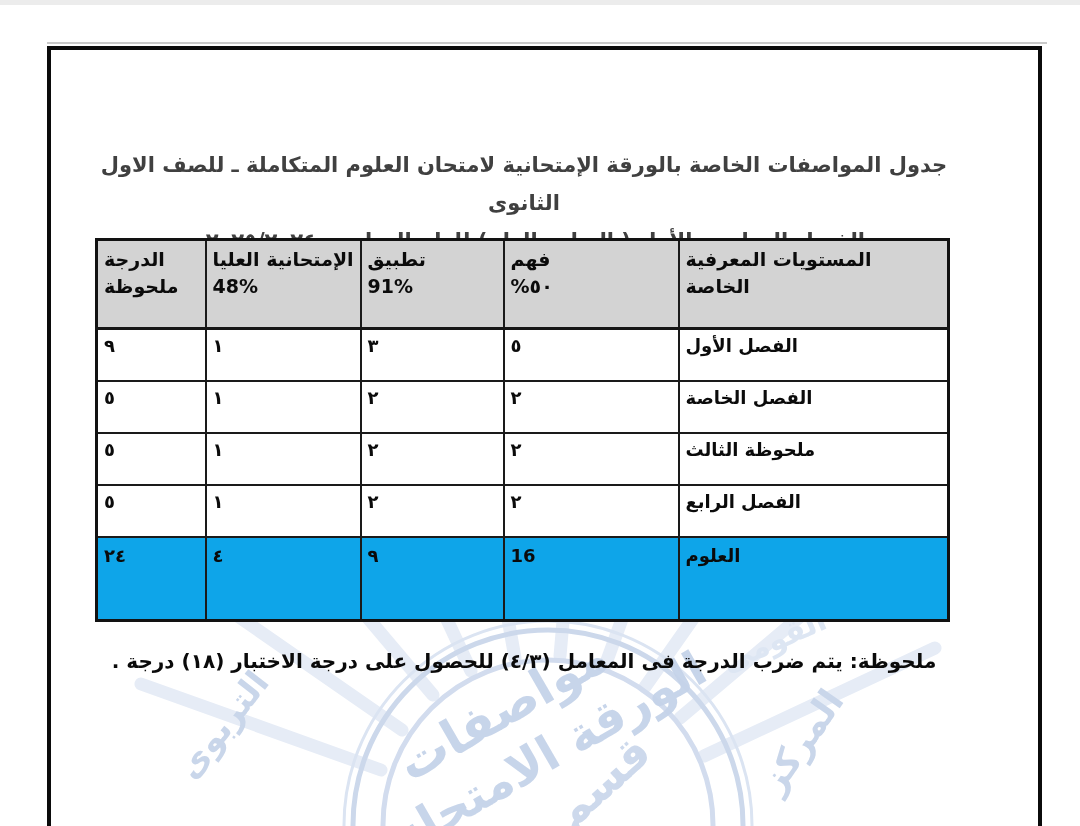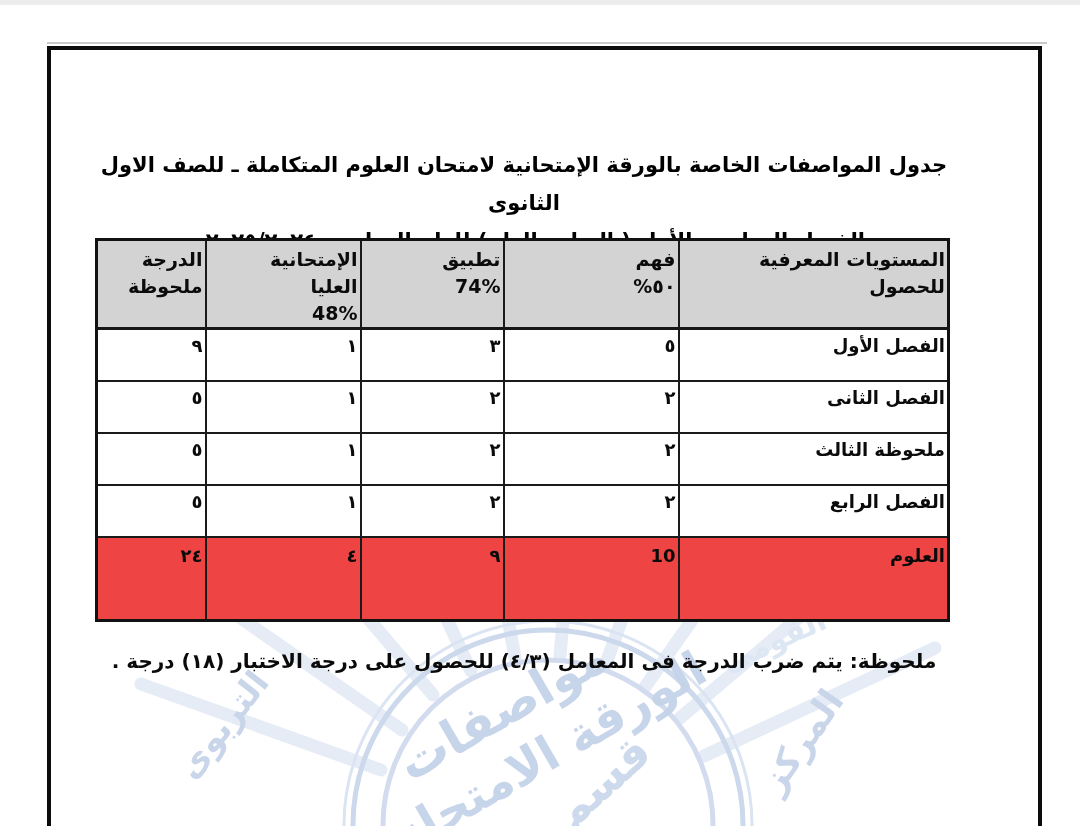--- a/index.html
+++ b/index.html
@@ -13,41 +13,41 @@
   .frame-shadow-line{position:absolute;top:42px;left:47px;width:1000px;height:2px;background:#c9c9c9;}
   .page-frame{
     position:absolute;left:47px;top:46px;width:995px;height:1000px;
     box-sizing:border-box;border:4px solid #0b0b0b;border-bottom:none;
     z-index:3;pointer-events:none;
   }
   .watermark-layer{position:absolute;left:0;top:0;z-index:1;}
   .content{position:absolute;left:98px;top:0;width:852px;z-index:2;direction:rtl;}
   .doc-title{
     position:absolute;top:146px;width:852px;text-align:center;
-    font-size:21px;font-weight:bold;line-height:38px;color:#000000;
+    font-size:21px;font-weight:bold;line-height:38px;color:#404040;
   }
   .spec-table{
     position:absolute;top:238px;width:852px;
     border-collapse:collapse;table-layout:fixed;
     direction:rtl;
     border:3px solid #121212;
     background:#ffffff;
   }
   .spec-table th,.spec-table td{
     border:2px solid #1a1a1a;
-    text-align:right;vertical-align:top;
+    text-align:left;vertical-align:top;
     font-weight:bold;color:#0b0b0b;
-    padding:5px 2px 0 16px;
+    padding:5px 2px 0 6px;
   }
   .spec-table thead tr{height:89px;}
   .spec-table thead th{background:#d3d3d3;font-size:19px;line-height:27px;border-bottom:3px solid #161616;}
   .spec-table tbody tr{height:52px;}
   .spec-table tbody td{font-size:18px;}
   .spec-table tr.total-row{height:84px;}
-  .spec-table tr.total-row td{background:#ef4444;padding-top:7px;}
+  .spec-table tr.total-row td{background:#0ea5e9;padding-top:7px;}
   .hdr-line{display:block;}
   .note{
     position:absolute;top:649px;width:852px;
     direction:rtl;text-align:center;
     font-size:20px;font-weight:bold;color:#0a0a0a;
   }
 </style>
 </head>
 <body>
 
@@ -104,50 +104,50 @@
       <col style="width:270px">
         <col style="width:175px">
         <col style="width:143px">
       <col style="width:155px">
         <col style="width:109px">
     </colgroup>
     <thead>
       <tr>
         <th>
           <span class="hdr-line">المستويات المعرفية</span>
-          <span class="hdr-line">للحصول</span>
+          <span class="hdr-line">الخاصة</span>
         </th>
         <th>
           <span class="hdr-line">فهم</span>
           <span class="hdr-line">٥٠%</span>
         </th>
         <th>
           <span class="hdr-line">تطبيق</span>
-          <span class="hdr-line">74%</span>
+          <span class="hdr-line">91%</span>
         </th>
         <th>
           <span class="hdr-line">الإمتحانية العليا</span>
           <span class="hdr-line">48%</span>
         </th>
         <th>
           <span class="hdr-line">الدرجة</span>
           <span class="hdr-line">ملحوظة</span>
         </th>
       </tr>
     </thead>
     <tbody>
       <tr>
         <td>الفصل الأول</td>
         <td>٥</td>
         <td>٣</td>
         <td>١</td>
         <td>٩</td>
       </tr>
       <tr>
-        <td>الفصل الثانى</td>
+        <td>الفصل الخاصة</td>
         <td>٢</td>
         <td>٢</td>
         <td>١</td>
         <td>٥</td>
       </tr>
       <tr>
         <td>ملحوظة الثالث</td>
         <td>٢</td>
         <td>٢</td>
         <td>١</td>
@@ -155,21 +155,21 @@
       </tr>
       <tr>
         <td>الفصل الرابع</td>
         <td>٢</td>
         <td>٢</td>
         <td>١</td>
         <td>٥</td>
       </tr>
       <tr class="total-row">
         <td>العلوم</td>
-        <td>10</td>
+        <td>16</td>
         <td>٩</td>
         <td>٤</td>
         <td>٢٤</td>
       </tr>
     </tbody>
   </table>
 
   <div class="note">ملحوظة: يتم ضرب الدرجة فى المعامل (٤/٣) للحصول على درجة الاختبار (١٨) درجة .</div>
 
 </div>

